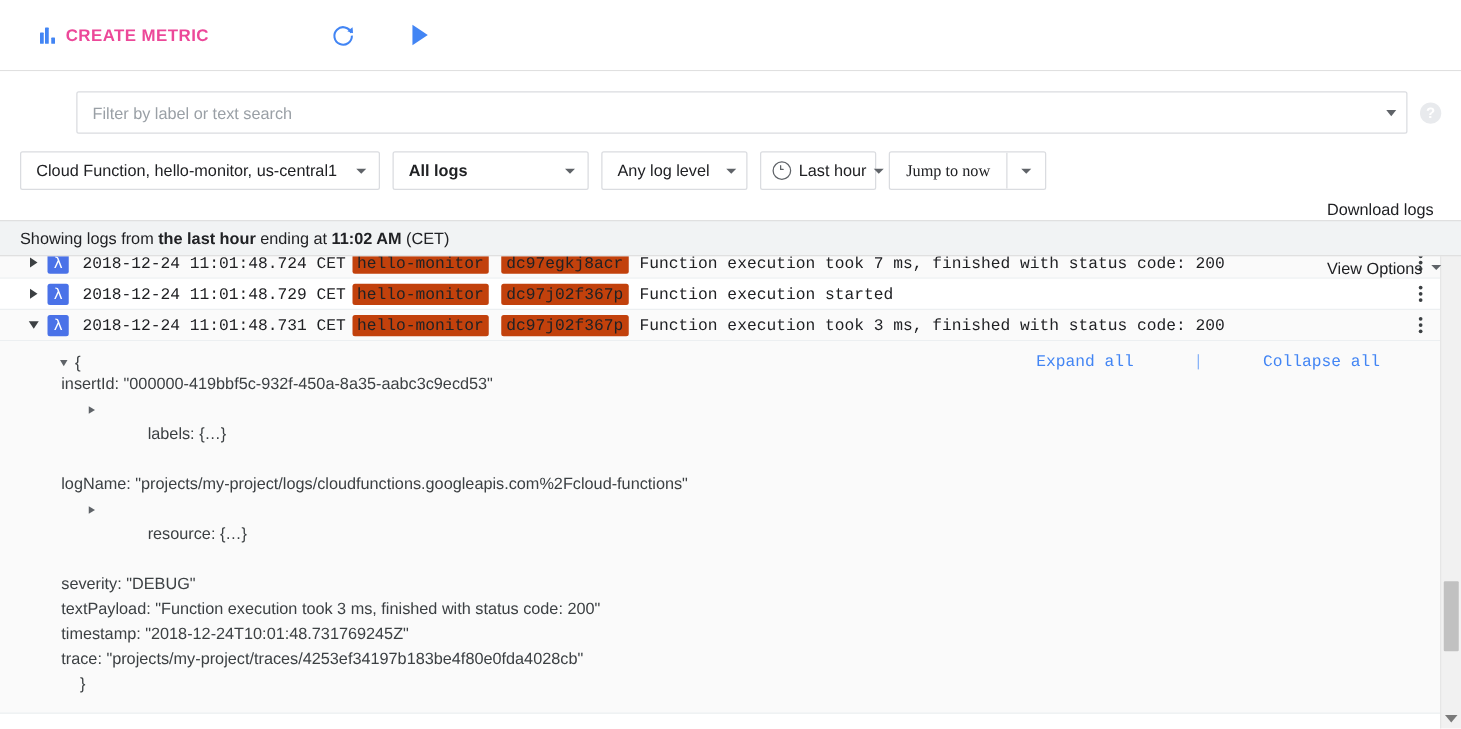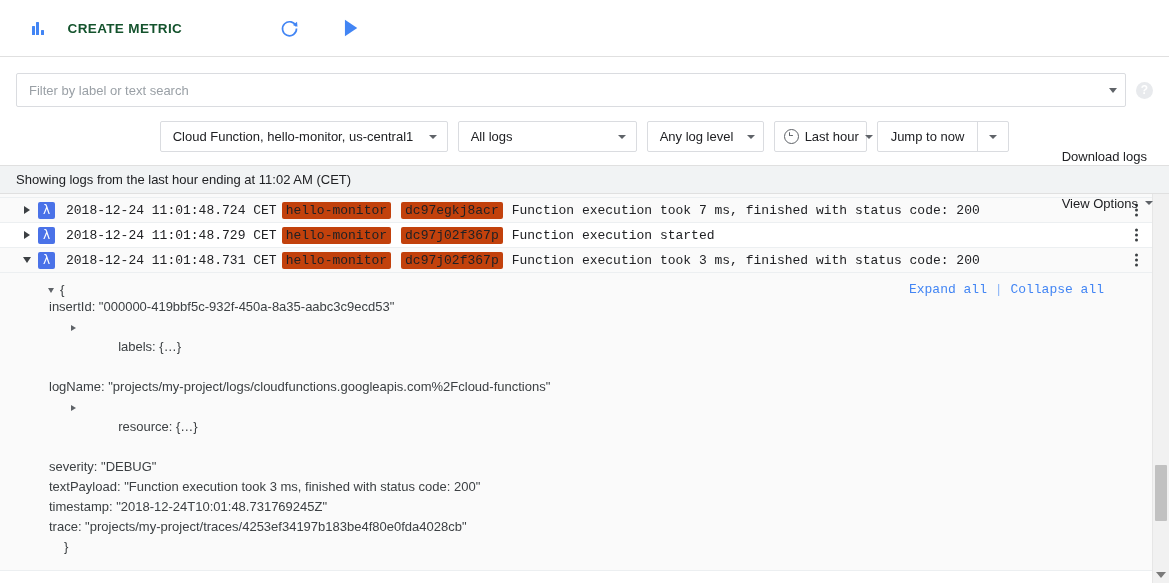--- a/index.html
+++ b/index.html
@@ -22,22 +22,22 @@
     box-sizing: border-box;
     border-bottom: 1px solid #e0e0e0;
     display: flex;
     align-items: center;
     padding-left: 30px;
     background: #fff;
   }
   .tb-btn {
     display: flex;
     align-items: center;
-    gap: 24px;
-    color: #14532d;
+    gap: 9px;
+    color: #ec4899;
     font-size: 13.5px;
     font-weight: bold;
     letter-spacing: .35px;
     cursor: pointer;
     user-select: none;
     height: 36px;
     padding: 0 2px;
   }
   .tb-btn .lbl { white-space: nowrap; }
   .tb-gap-1 { width: 44px; }
@@ -67,20 +67,21 @@
 
   
   .filter-area {
     padding: 16px 16px 0 16px;
     background: #fff;
   }
   .search-row {
     display: flex;
     align-items: center;
     gap: 10px;
+    margin-left: 45px;
   }
   .search-box {
     flex: 1;
     height: 34px;
     border: 1px solid #dadce0;
     border-radius: 2px;
     display: flex;
     align-items: center;
     padding: 0 8px 0 12px;
     box-sizing: border-box;
@@ -122,42 +123,41 @@
     cursor: pointer;
     flex: 0 0 auto;
     line-height: 1;
   }
 
   .select-row {
     display: flex;
     align-items: center;
     gap: 10px;
     margin-top: 14px;
-    padding-bottom: 13px;
-    justify-content: center;
+    padding-bottom: 24px;
   }
   .sel {
     height: 31px;
     border: 1px solid #dadce0;
     border-radius: 2px;
     background: #fff;
     display: flex;
     align-items: center;
     justify-content: space-between;
     gap: 10px;
     padding: 0 10px 0 12px;
     font-size: 13px;
     color: #202124;
     box-sizing: border-box;
     cursor: pointer;
     user-select: none;
     white-space: nowrap;
   }
   .sel-resource { width: 288px; }
-  .sel-logs { width: 179px; }
+  .sel-logs { width: 157px; font-weight: bold; }
   .sel-level { width: 117px; padding-right: 8px; }
   .sel-time {
     width: 93px;
     gap: 6px;
     padding: 0 8px 0 9px;
   }
   .sel-time .lbl { flex: 1; }
   .clock {
     width: 13px; height: 13px;
     border: 1.4px solid #5f6368;
@@ -175,20 +175,21 @@
   .clock::after { width: 3.2px; height: 1.3px; left: 5px; top: 5.2px; }
 
   .split-btn {
     display: flex;
     height: 31px;
     border: 1px solid #dadce0;
     border-radius: 2px;
     background: #fff;
     box-sizing: border-box;
     overflow: hidden;
+    font-family: Liberation Serif, serif;
   }
   .split-main {
     display: flex; align-items: center;
     padding: 0 13px;
     font-size: 13px;
     cursor: pointer;
     user-select: none;
     white-space: nowrap;
   }
   .split-arrow {
@@ -207,21 +208,21 @@
     display: flex;
     align-items: center;
     padding: 0 16px 0 16px;
     font-size: 13px;
     color: #202124;
     box-sizing: border-box;
     position: relative;
     z-index: 5;
   }
   .status-left { flex: 1; }
-  .status-left b { font-weight: normal; }
+  .status-left b { font-weight: bold; }
   .status-actions {
     display: flex;
     gap: 32px;
     font-size: 13px;
     flex-direction: column;
   }
   .status-actions .act {
     cursor: pointer;
     display: flex;
     align-items: center;
@@ -338,21 +339,21 @@
   }
   .payload-head .brace { font-size: 13.5px; }
   .expand-links {
     margin-left: auto;
     font-family: "Liberation Mono", monospace;
     font-size: 13px;
     color: #4285f4;
     white-space: pre;
     padding-right: 32px;
   }
-  .expand-links span { cursor: pointer; }
+  .expand-links span { cursor: pointer; margin-left: 40px; }
   .expand-links .sep { color: #8ab4f8; cursor: default; }
   .p-line {
     padding-left: 49px;
     line-height: 20px;
     white-space: pre;
     position: relative;
   }
   .p-line.collapsible { padding-left: 82px; }
   .p-tri {
     position: absolute;

